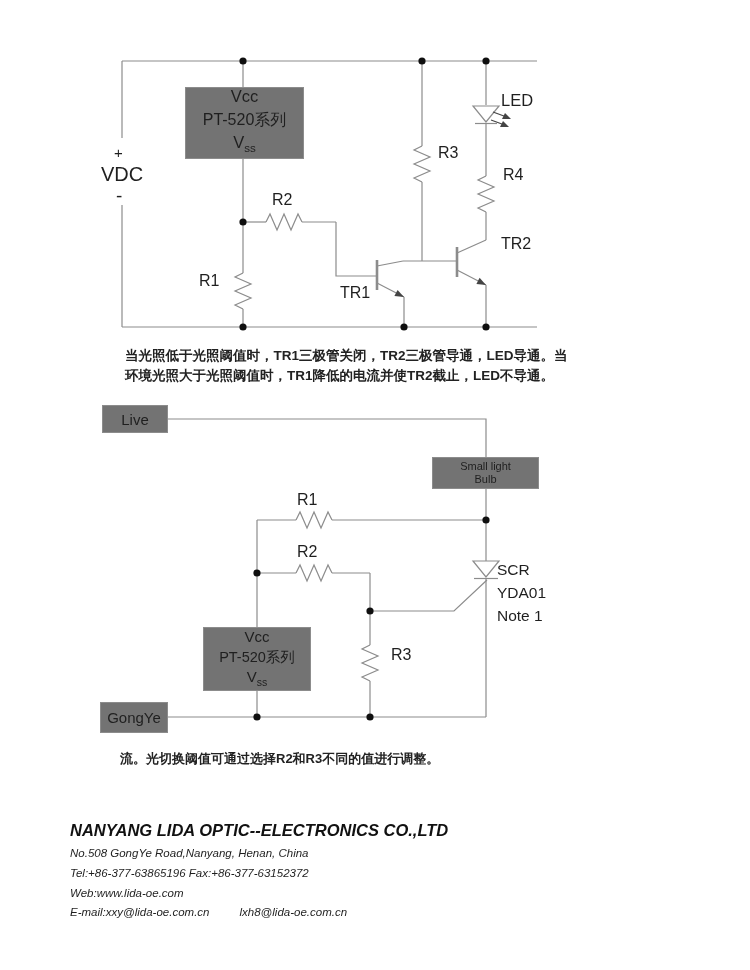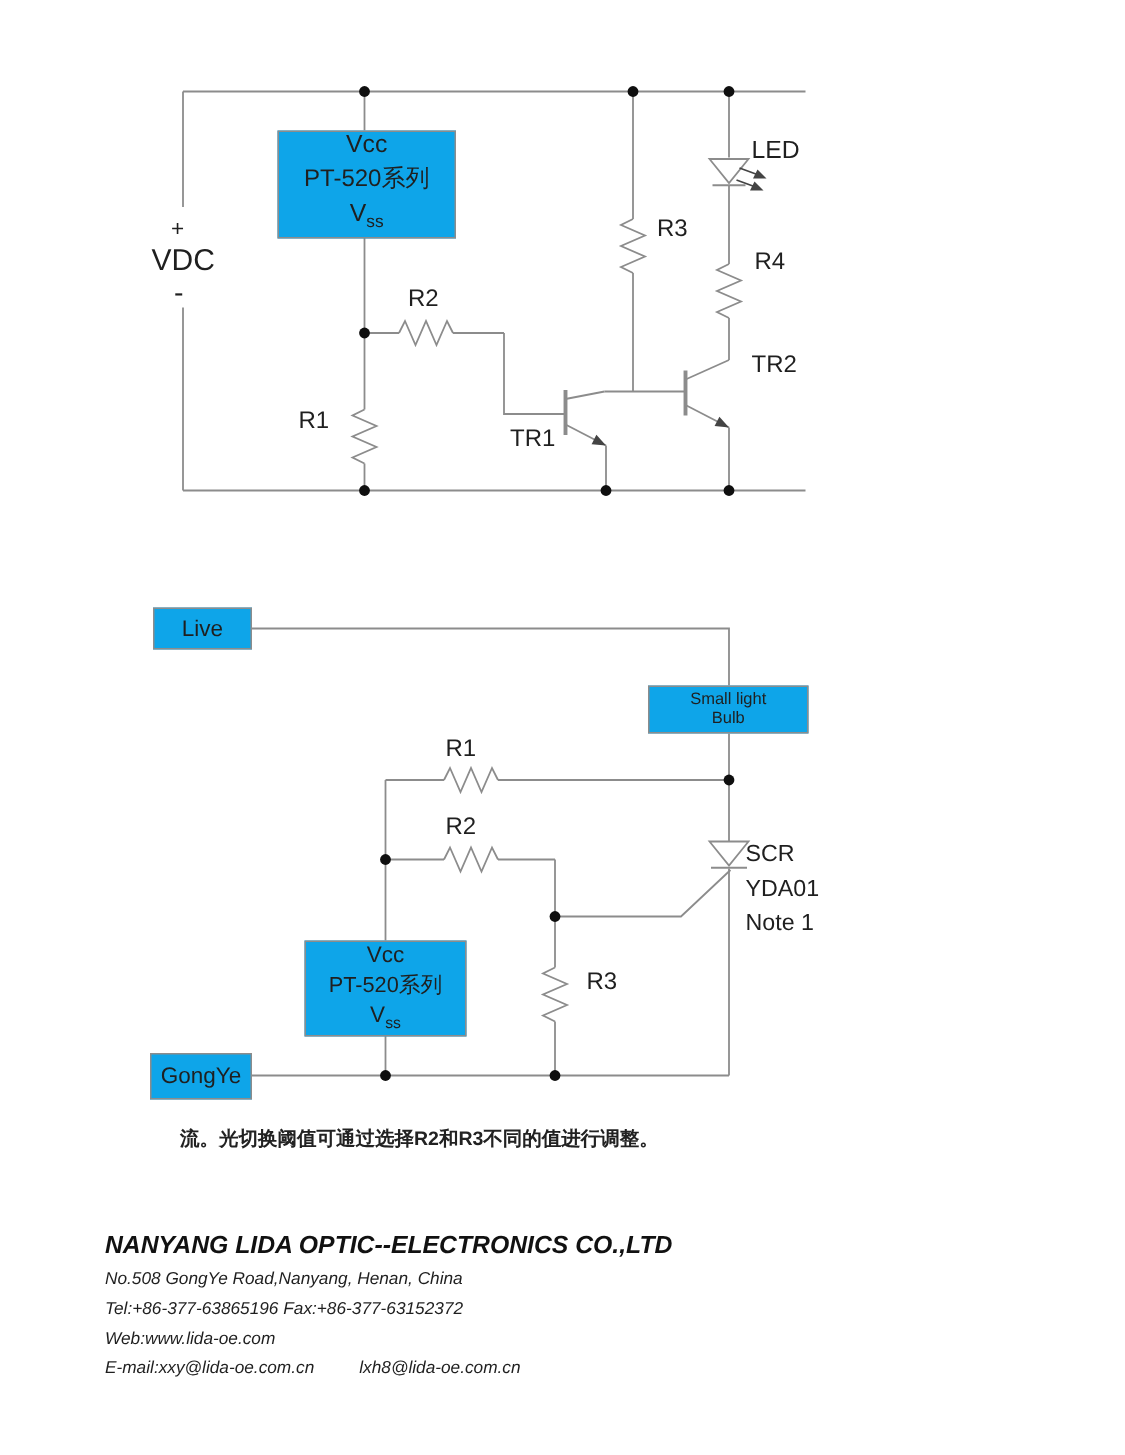--- a/index.html
+++ b/index.html
@@ -5,21 +5,21 @@
   html,body{margin:0;padding:0;background:#fff;}
   .page{
     position:relative;width:750px;height:970px;background:#ffffff;
     font-family:"Liberation Sans","DejaVu Sans",sans-serif;color:#1f1f1f;
     overflow:hidden;
   }
   .wires{position:absolute;left:0;top:0;}
   .abs{position:absolute;white-space:nowrap;}
   .lbl{font-size:16px;color:#1f1f1f;}
   .cbox{
-    position:absolute;border:1px solid #8c8c8c;background:#0ea5e9;
+    position:absolute;border:1px solid #8c8c8c;background:#737373;
     display:flex;flex-direction:column;align-items:center;justify-content:center;
     text-align:center;color:#1f1f1f;
   }
   .ic1{font-size:16px;line-height:23px;}
   .ic2{font-size:14.5px;line-height:20px;}
   sub.vsub{font-size:70%;text-align:right;}
   .desc{color:#222;font-weight:600;}
   .desc1{font-size:13.5px;line-height:19.5px;}
   .desc2{font-size:13px;line-height:16.8px;}
   .scrlbl{font-size:15.5px;line-height:23px;}
@@ -162,20 +162,24 @@
   </div>
 
   <div class="abs lbl" style="left:272px;top:191px;">R2</div>
   <div class="abs lbl" style="left:199px;top:272px;">R1</div>
   <div class="abs lbl" style="left:438px;top:144px;">R3</div>
   <div class="abs lbl" style="left:501px;top:91px;font-size:16.5px;">LED</div>
   <div class="abs lbl" style="left:503px;top:166px;">R4</div>
   <div class="abs lbl" style="left:501px;top:235px;">TR2</div>
   <div class="abs lbl" style="left:340px;top:284px;">TR1</div>
 
+  <div class="abs desc desc1" style="left:125px;top:346px;">
+    <div>当光照低于光照阈值时，TR1三极管关闭，TR2三极管导通，LED导通。当</div>
+    <div>环境光照大于光照阈值时，TR1降低的电流并使TR2截止，LED不导通。</div>
+  </div>
 
   <div class="cbox" style="left:102px;top:405px;width:64px;height:26px;font-size:15px;">
     <div>Live</div>
   </div>
 
   <div class="cbox" style="left:432px;top:457px;width:105px;height:30px;font-size:11px;line-height:13.5px;">
     <div>Small light</div>
     <div>Bulb</div>
   </div>
 

